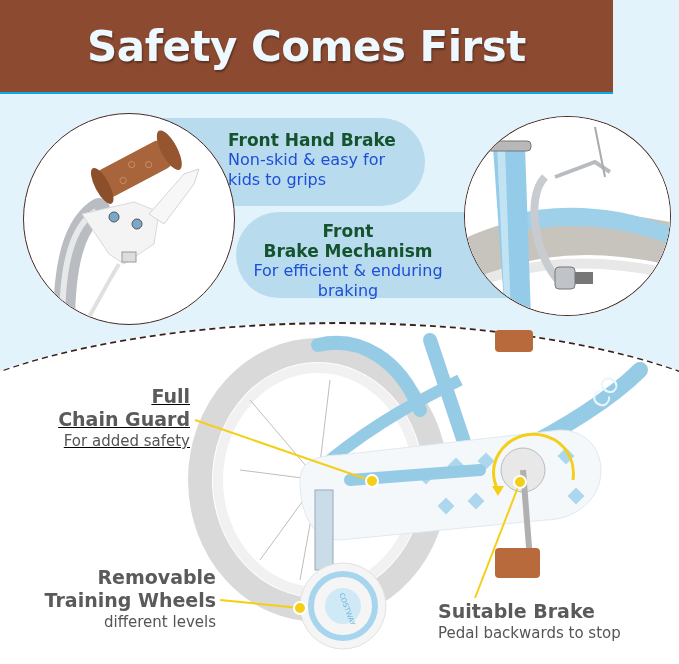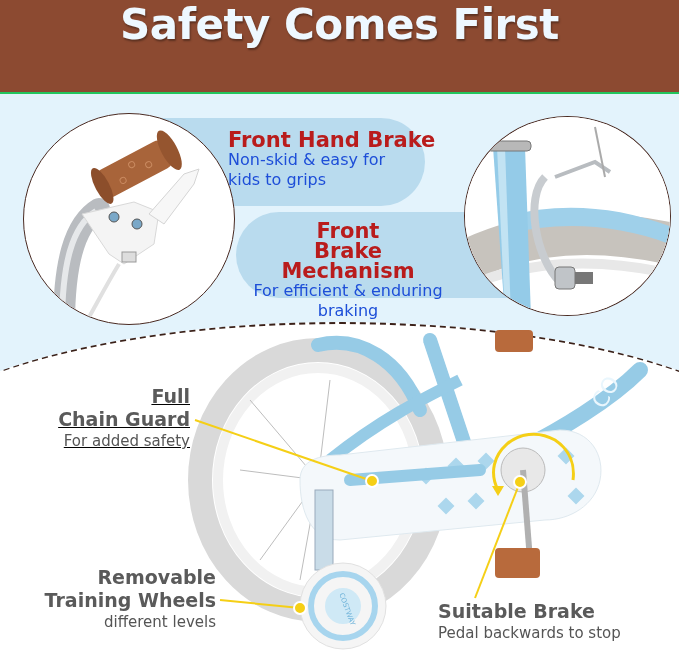--- a/index.html
+++ b/index.html
@@ -1,40 +1,40 @@
 <!DOCTYPE html>
 <html><head>
   <meta charset="utf-8">
   <style>
     * { margin: 0; padding: 0; box-sizing: border-box; }
     html, body { width: 679px; height: 664px; overflow: hidden; background: #e3f3fc; }
     body { position: relative; font-family: "DejaVu Sans", "Liberation Sans", sans-serif; }
 
     .banner {
-      position: absolute; left: 0; top: 0; width: 679px; height: 94px;
+      position: absolute; left: 0; top: 0; width: 613px; height: 94px;
       background: #8c4a31;
-      border-bottom: 2px solid #22c55e;
-      display: flex; align-items: flex-start; justify-content: center;
+      border-bottom: 2px solid #0ea5e9;
+      display: flex; align-items: center; justify-content: center;
     }
     .banner-title {
       color: #eef8ff; font-weight: bold; font-size: 42px; letter-spacing: -0.5px;
       text-shadow: 1px 2px 2px rgba(0,0,0,0.35);
       font-family: "DejaVu Sans", sans-serif;
     }
 
     .top-zone { position: absolute; left: 0; top: 96px; width: 679px; height: 568px; background: #e3f3fc; }
 
     .pill {
       position: absolute; background: #b9dbee;
     }
     .pill-1 { left: 160px; top: 118px; width: 265px; height: 88px; border-radius: 0 44px 44px 0; }
     .pill-2 { left: 236px; top: 212px; width: 320px; height: 86px; border-radius: 43px 0 0 43px; }
 
     .pill-text { position: absolute; color: #444; }
-    .pill-heading { color: #b91c1c; font-weight: bold; font-size: 21px; line-height: 20px; }
+    .pill-heading { color: #14532d; font-weight: bold; font-size: 17px; line-height: 20px; }
     .pill-desc { color: #1d4ed8; font-size: 16px; line-height: 20px; }
 
     .t1 { left: 228px; top: 130px; }
     .t2 { left: 248px; top: 221px; width: 200px; text-align: center; }
 
     .circle {
       position: absolute; width: 212px; height: 212px; border-radius: 50%;
       background: #ffffff; border: 1.5px solid #4a2a22; overflow: hidden;
     }
     .circle-left { left: 23px; top: 113px; }

